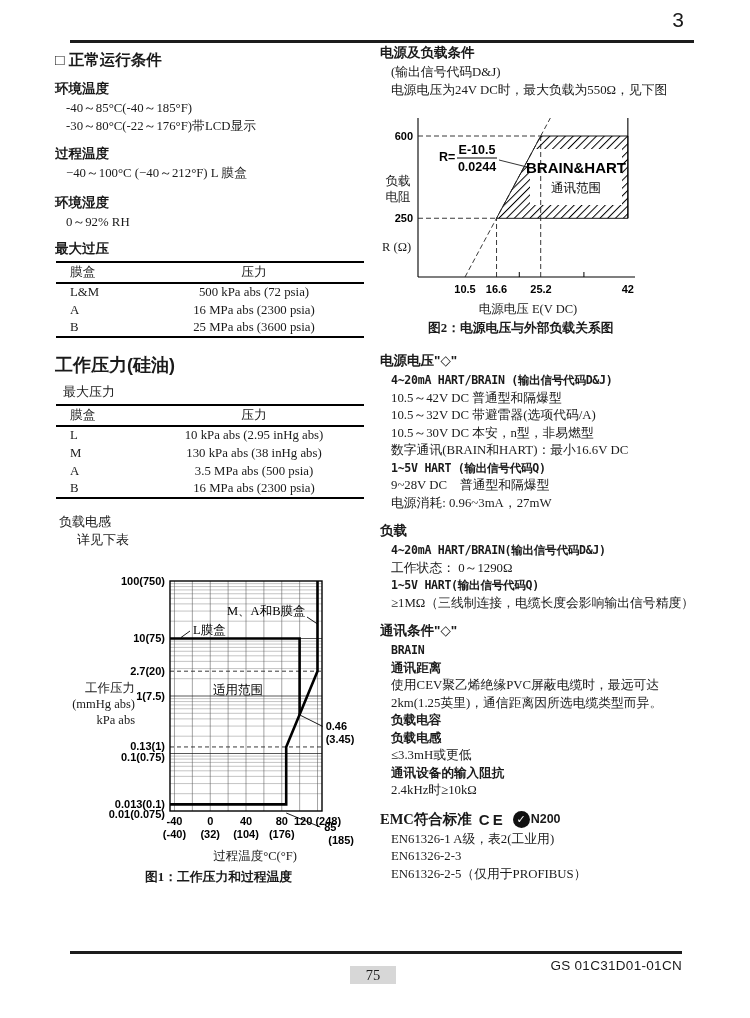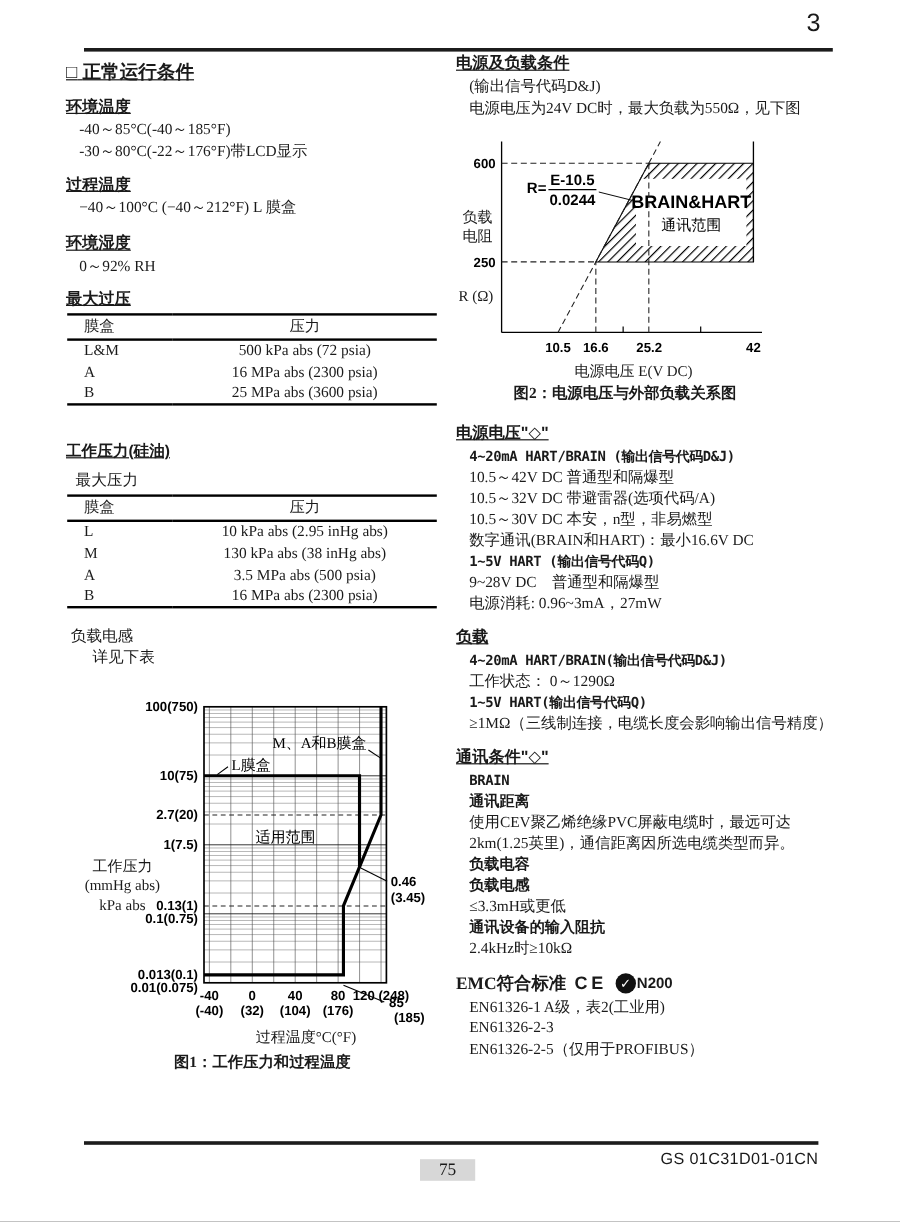--- a/index.html
+++ b/index.html
@@ -5,21 +5,21 @@
   * { margin:0; padding:0; box-sizing:border-box; }
   html,body { background:#9a9a9a; }
   .page { width:750px; height:1018px; background:#ffffff; position:relative;
           font-family:"Liberation Serif","DejaVu Serif",serif; color:#1a1a1a; overflow:hidden; }
   .rule { position:absolute; background:#1c1c1c; height:3px; }
   .pageno-top { position:absolute; top:8px; left:660px; width:36px; text-align:center;
                 font-family:"Liberation Sans","DejaVu Sans",sans-serif; font-size:21px; }
   .col { position:absolute; }
   .col-left  { left:55px; top:50px; width:323px; }
   .col-right { left:380px; top:44px; width:335px; }
-  .hd { font-family:"Liberation Sans","DejaVu Sans",sans-serif; font-weight:bold;text-decoration:underline; }
+  .hd { font-family:"Liberation Sans","DejaVu Sans",sans-serif; font-weight:bold; }
   .h0 { font-size:15.5px; margin:0 0 4px 0; }
   .sec { font-size:13.5px; margin:9px 0 2px 0; }
   .sub { font-size:13px; margin:6px 0 2px 8px; }
   .bl { font-size:12.8px; line-height:17.5px; padding-left:11px; }
   .code { font-family:"DejaVu Sans Mono","Liberation Mono",monospace; font-weight:bold;
           font-size:11.6px; letter-spacing:-0.3px; }
   .bcn { font-family:"Liberation Sans","DejaVu Sans",sans-serif; font-weight:bold; font-size:12.6px; }
   table.spec { border-collapse:collapse; width:308px; margin:3px 0 0 1px; font-size:12.8px;
                border-top:2.5px solid #000; border-bottom:2.5px solid #000; }
   .spec th { font-weight:normal; border-bottom:2px solid #000; height:21px; }
@@ -87,21 +87,21 @@
             <td class="c1">A</td>
             <td class="c2">16 MPa abs (2300 psia)</td>
           </tr>
         <tr>
             <td class="c1">B</td>
             <td class="c2">25 MPa abs (3600 psia)</td>
           </tr>
       </tbody>
     </table>
 
-    <div class="hd sec" style="font-size:13px; margin-top:29px">工作压力(硅油)</div>
+    <div class="hd sec" style="font-size:18px; margin-top:15px">工作压力(硅油)</div>
     <div class="sub">最大压力</div>
     <table class="spec">
       <thead>
           <tr>
         <th class="c1">膜盒</th>
         <th class="c2">压力</th>
       </tr>
         </thead>
       <tbody>
         <tr>
@@ -199,21 +199,21 @@
           <text x="273.2352941176471" y="272" class="t-num" text-anchor="start">(185)</text>
           <text x="138" y="62" class="t-cn" text-anchor="start">L膜盒</text>
           <line x1="135" y1="59" x2="126" y2="65.5" stroke="#000" stroke-width="0.9"></line>
           <text x="172" y="43" class="t-cn" text-anchor="start">M、A和B膜盒</text>
           <line x1="252" y1="45" x2="262.52941176470586" y2="52" stroke="#000" stroke-width="0.9"></line>
           <text x="183" y="122" class="t-cn" text-anchor="middle">适用范围</text>
           <line x1="245.64705882352942" y1="143.39142467830948" x2="267.6470588235294" y2="154.39142467830948" stroke="#000" stroke-width="0.9"></line>
           <text x="270.6470588235294" y="158.39142467830948" class="t-num" text-anchor="start">0.46</text>
           <text x="270.6470588235294" y="171.39142467830948" class="t-num" text-anchor="start">(3.45)</text>
         </svg>
-      <div class="figlabel" style="left:14px; top:134px; width:66px; text-align:center;">
+      <div class="figlabel" style="left:14px; top:108px; width:66px; text-align:right;">
         <div>工作压力</div>
         <div>(mmHg abs)</div>
         <div>kPa abs</div>
       </div>
       <div class="figlabel" style="left:120px; top:276px; width:160px; text-align:center;">过程温度°C(°F)</div>
       <div class="figcap" style="left:90px; top:297px;">图1：工作压力和过程温度</div>
     </div>
   </div>
 
   <div class="col col-right">

